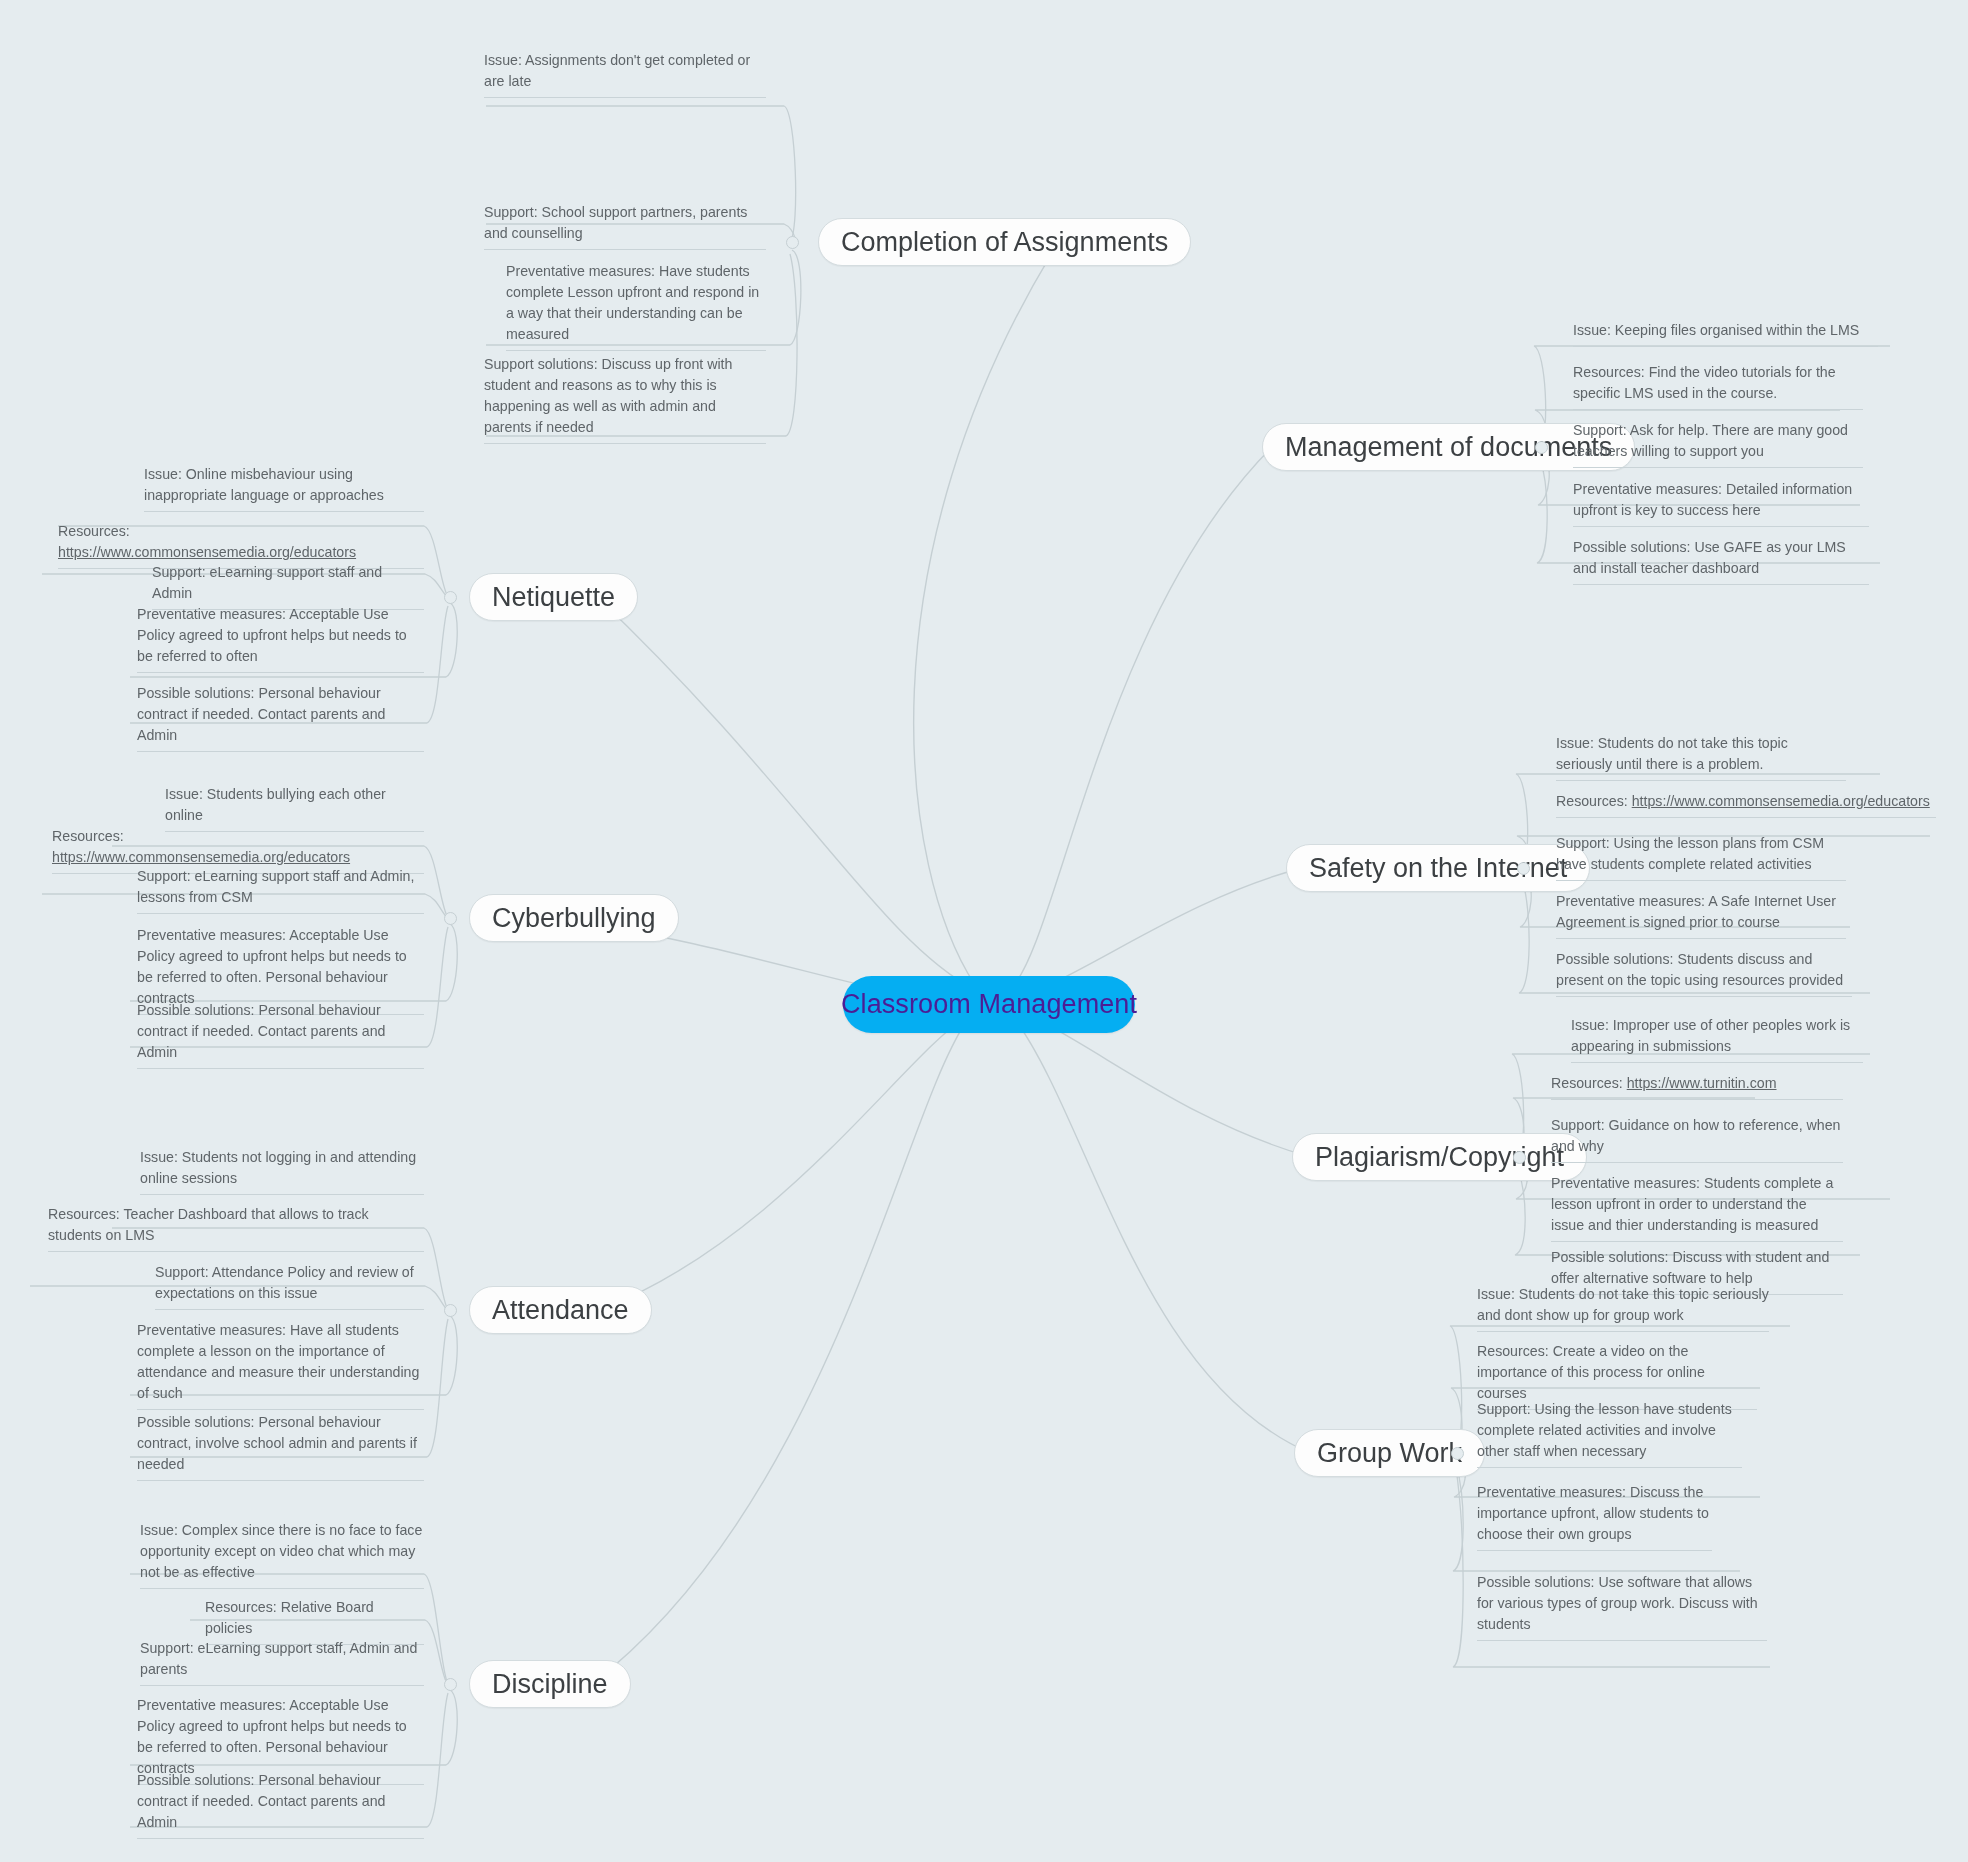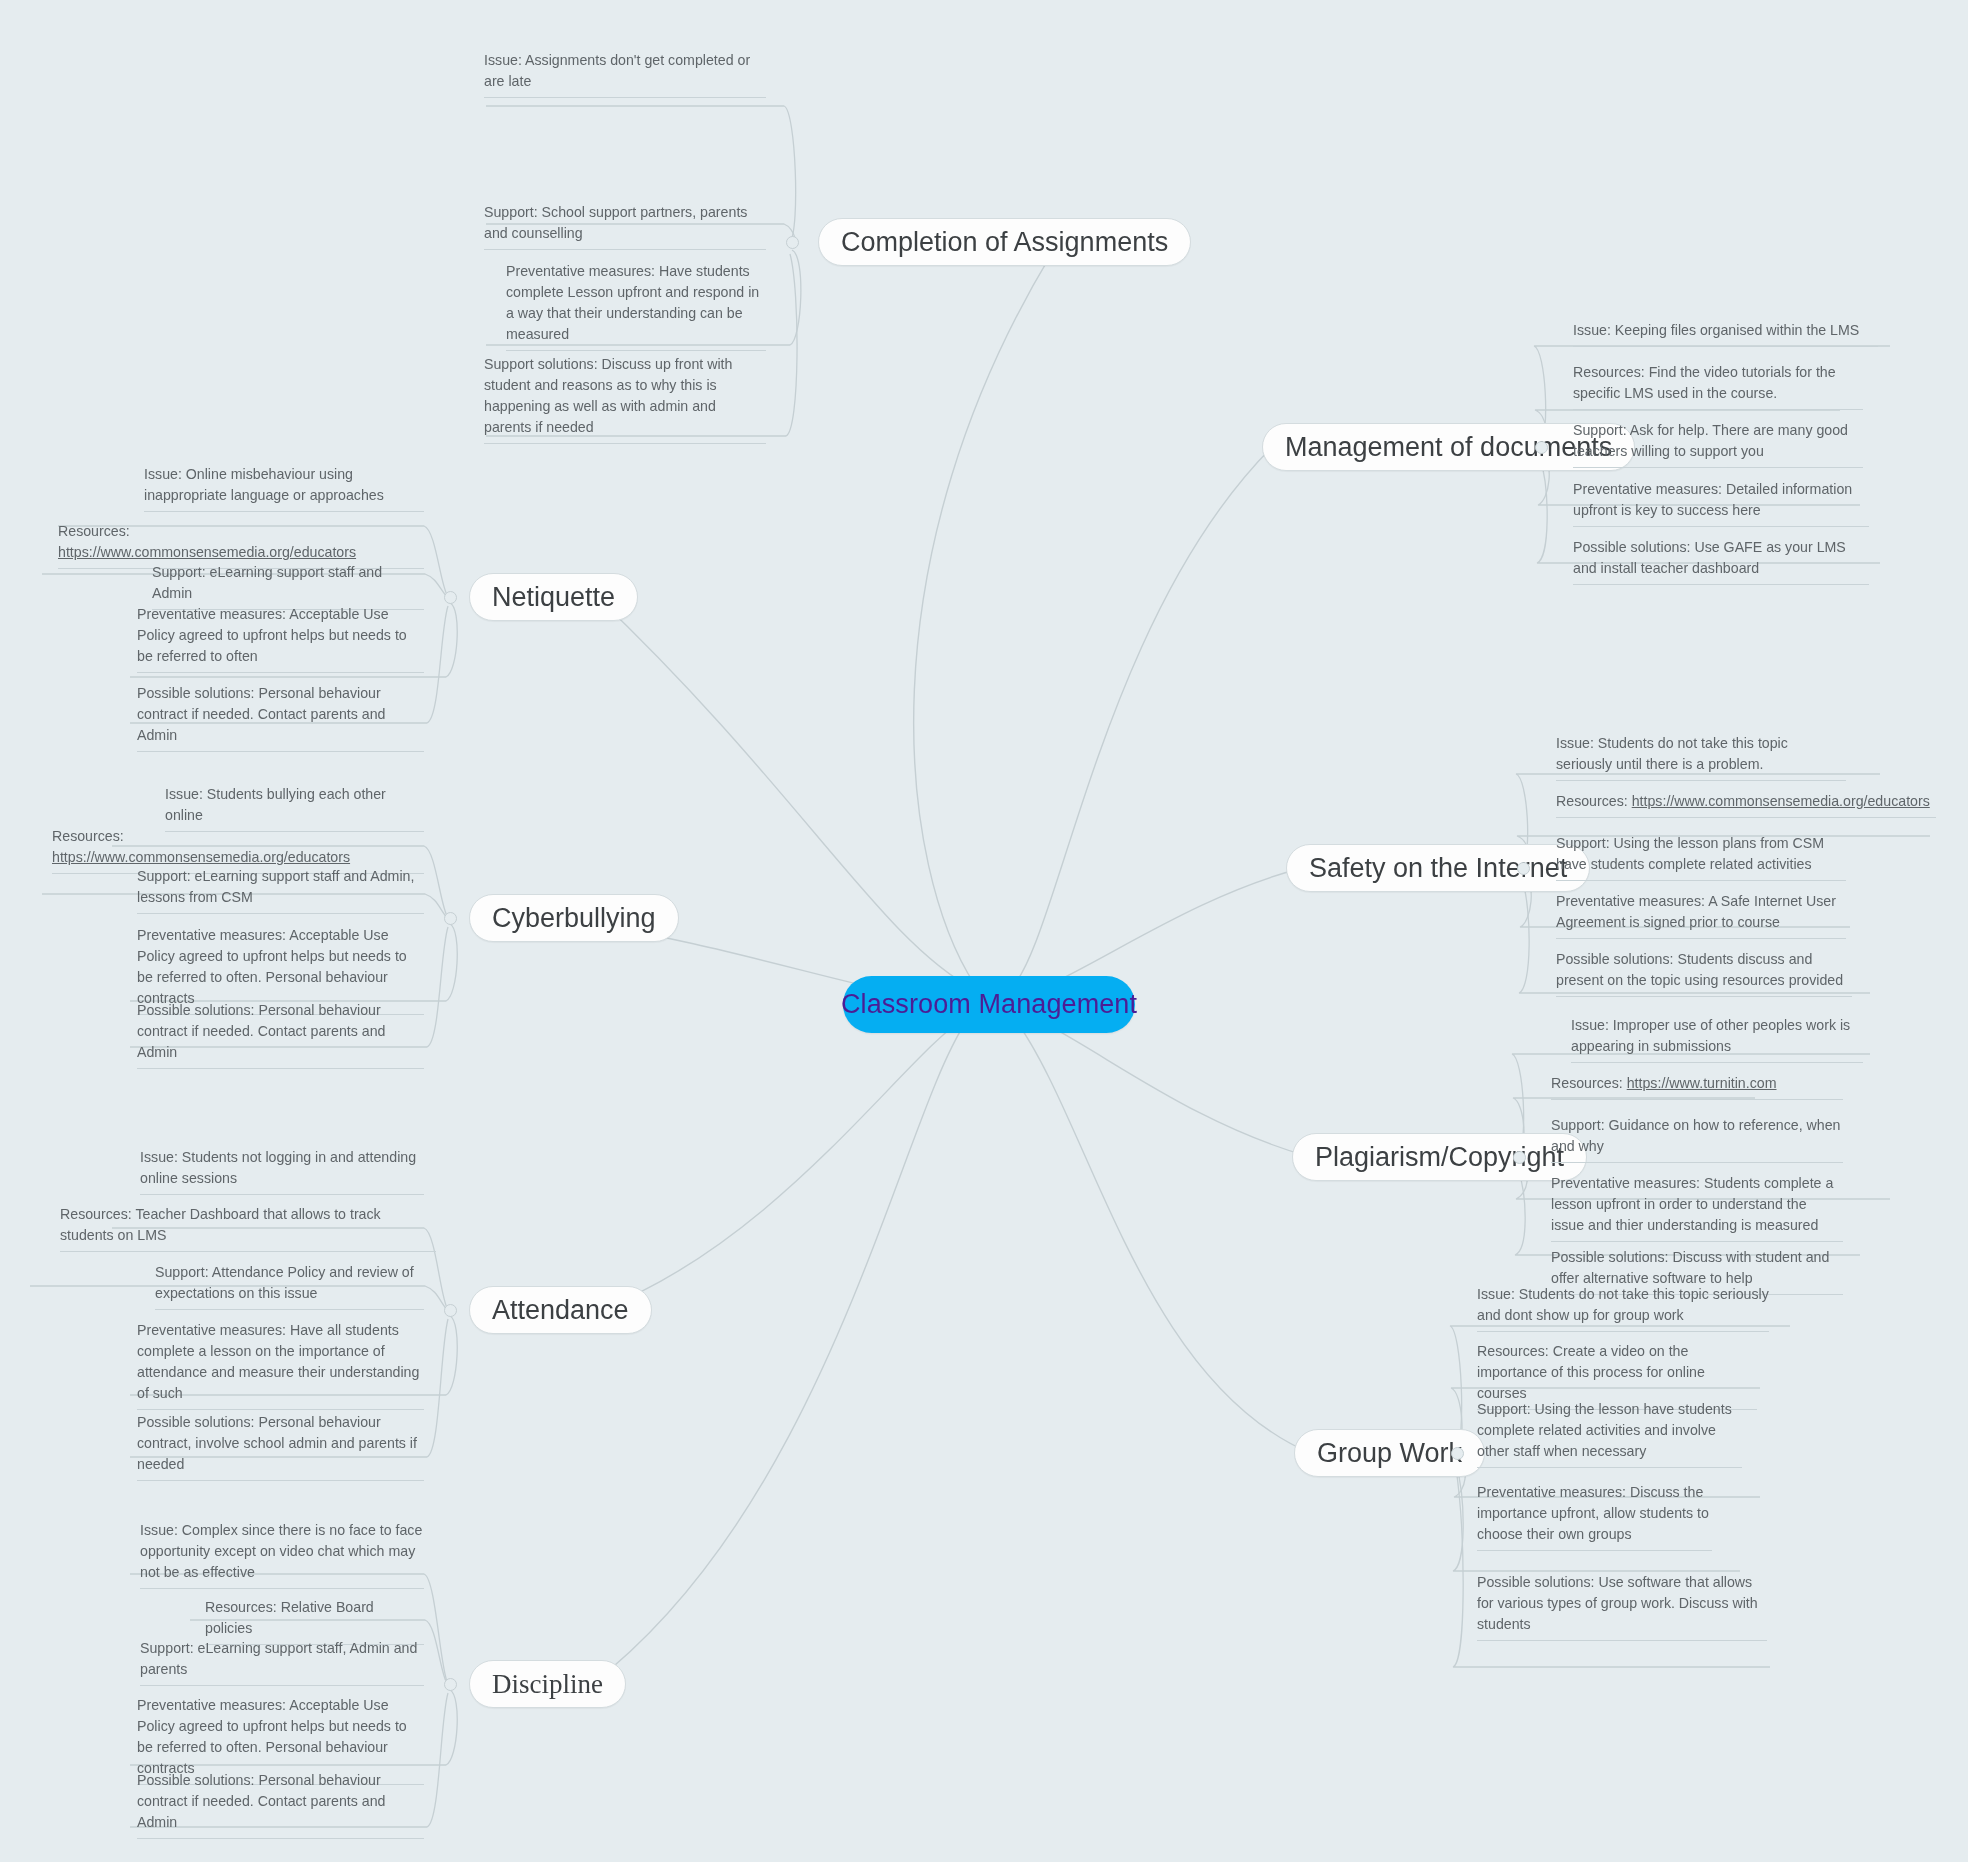--- a/index.html
+++ b/index.html
@@ -142,21 +142,21 @@
   <div class="branch-node" style="left:469px; top:894px;">
     <span>Cyberbullying</span>
   </div>
   <div class="connector-dot" style="left:444px; top:912px;"></div>
 
   <div class="branch-node" style="left:469px; top:1286px;">
     <span>Attendance</span>
   </div>
   <div class="connector-dot" style="left:444px; top:1304px;"></div>
 
-  <div class="branch-node" style="left:469px; top:1660px;font-family:Liberation Serif, serif;">
+  <div class="branch-node" style="left:469px; top:1660px;">
     <span>Discipline</span>
   </div>
   <div class="connector-dot" style="left:444px; top:1678px;"></div>
 
   <div class="branch-node" style="left:1262px; top:423px;">
     <span>Management of documents</span>
   </div>
   <div class="connector-dot" style="left:1535px; top:441px;"></div>
 
   <div class="branch-node" style="left:1286px; top:844px;">
@@ -185,21 +185,21 @@
   <div class="leaf left" style="left:137px; top:604px; width:287px;"><span>Preventative measures: Acceptable Use Policy agreed to upfront helps but needs to be referred to often</span></div>
   <div class="leaf left" style="left:137px; top:683px; width:287px;"><span>Possible solutions: Personal behaviour contract if needed. Contact parents and Admin</span></div>
 
   <div class="leaf left" style="left:165px; top:784px; width:259px;"><span>Issue: Students bullying each other online</span></div>
   <div class="leaf left" style="left:52px; top:826px; width:372px;"><span>Resources: </span><span class="url">https://www.commonsensemedia.org/educators</span></div>
   <div class="leaf left" style="left:137px; top:866px; width:287px;"><span>Support: eLearning support staff and Admin, lessons from CSM</span></div>
   <div class="leaf left" style="left:137px; top:925px; width:287px;"><span>Preventative measures: Acceptable Use Policy agreed to upfront helps but needs to be referred to often. Personal behaviour contracts</span></div>
   <div class="leaf left" style="left:137px; top:1000px; width:287px;"><span>Possible solutions: Personal behaviour contract if needed. Contact parents and Admin</span></div>
 
   <div class="leaf left" style="left:140px; top:1147px; width:284px;"><span>Issue: Students not logging in and attending online sessions</span></div>
-  <div class="leaf left" style="left:48px; top:1204px; width:376px;margin-left:12px;"><span>Resources: Teacher Dashboard that allows to track students on LMS</span></div>
+  <div class="leaf left" style="left:48px; top:1204px; width:376px;"><span>Resources: Teacher Dashboard that allows to track students on LMS</span></div>
   <div class="leaf left" style="left:155px; top:1262px; width:269px;"><span>Support: Attendance Policy and review of expectations on this issue</span></div>
   <div class="leaf left" style="left:137px; top:1320px; width:287px;"><span>Preventative measures: Have all students complete a lesson on the importance of attendance and measure their understanding of such</span></div>
   <div class="leaf left" style="left:137px; top:1412px; width:287px;"><span>Possible solutions: Personal behaviour contract, involve school admin and parents if needed</span></div>
 
   <div class="leaf left" style="left:140px; top:1520px; width:284px;"><span>Issue: Complex since there is no face to face opportunity except on video chat which may not be as effective</span></div>
   <div class="leaf left" style="left:205px; top:1597px; width:219px;"><span>Resources: Relative Board policies</span></div>
   <div class="leaf left" style="left:140px; top:1638px; width:284px;"><span>Support: eLearning support staff, Admin and parents</span></div>
   <div class="leaf left" style="left:137px; top:1695px; width:287px;"><span>Preventative measures: Acceptable Use Policy agreed to upfront helps but needs to be referred to often. Personal behaviour contracts</span></div>
   <div class="leaf left" style="left:137px; top:1770px; width:287px;"><span>Possible solutions: Personal behaviour contract if needed. Contact parents and Admin</span></div>
 

